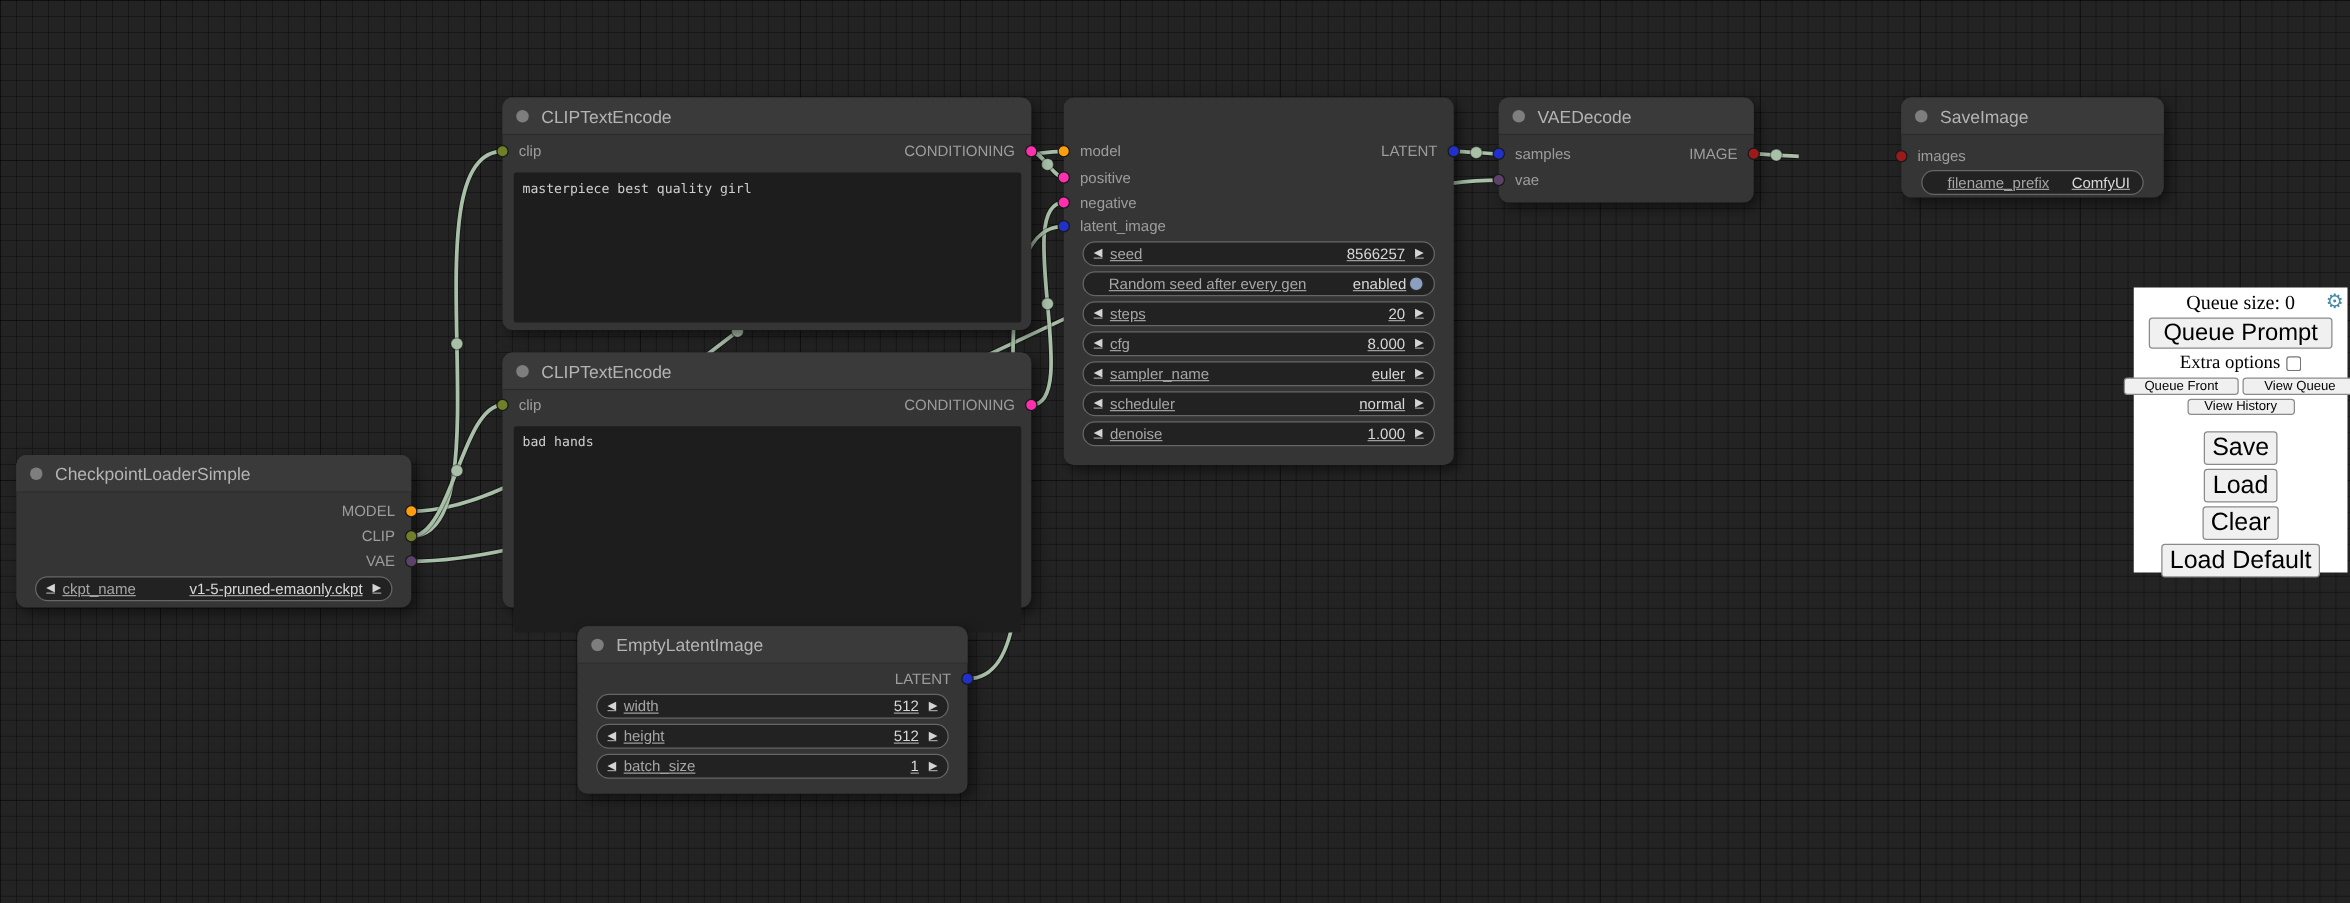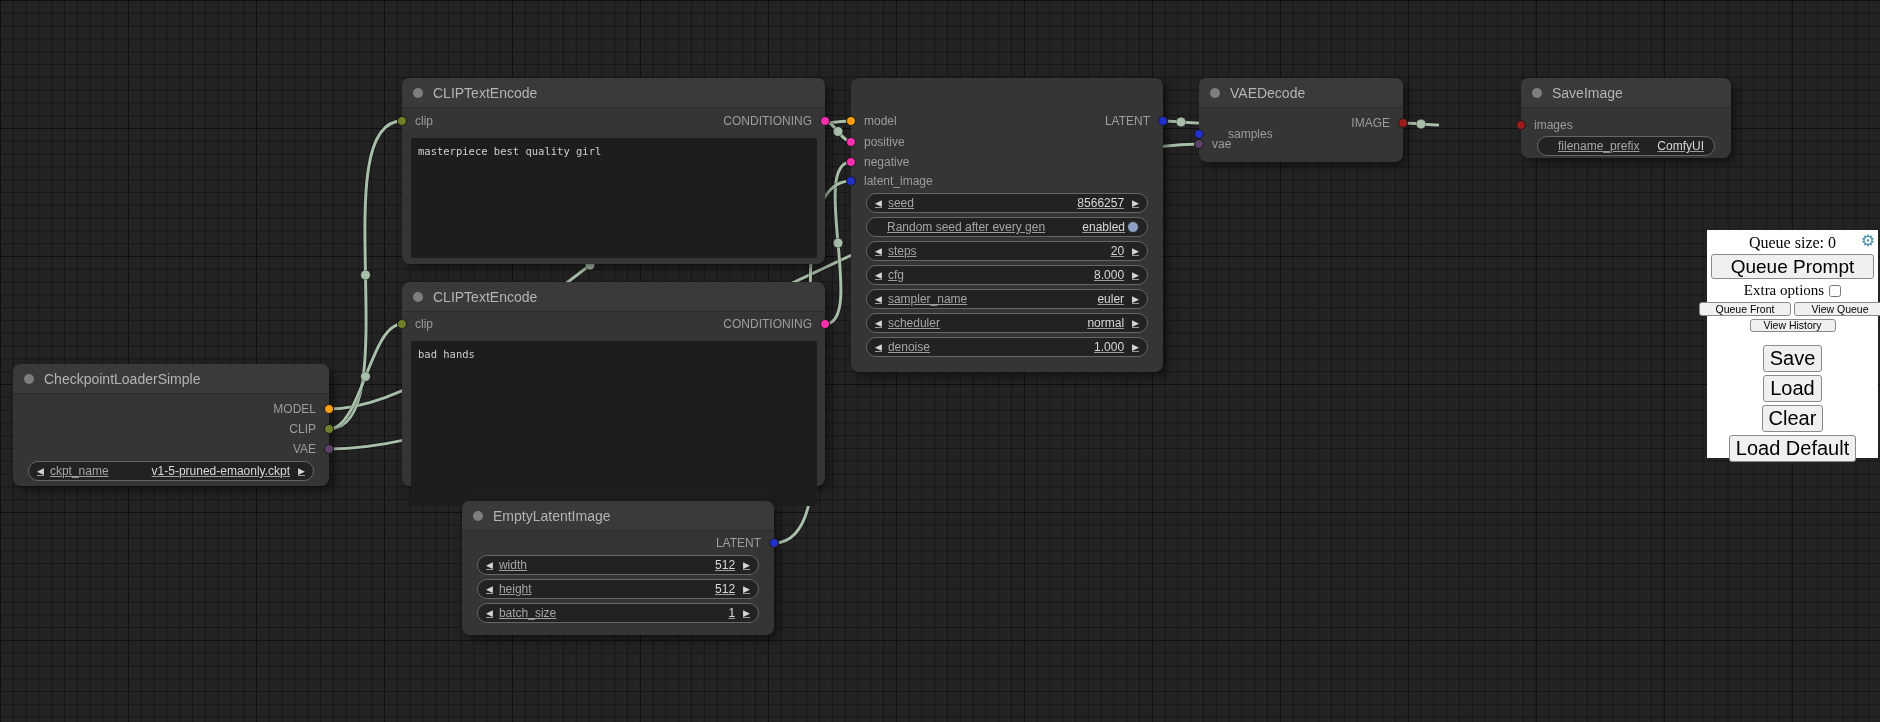--- a/index.html
+++ b/index.html
@@ -53,21 +53,21 @@
     position:absolute;left:1707px;top:230px;width:171px;height:228px;z-index:3;
     background:#fff;color:#000;display:flex;flex-direction:column;align-items:center;
     padding:3px 4px;box-sizing:border-box;
   }
   .q-title{font-family:"Liberation Serif",serif;font-size:16px;margin-top:1px;}
   .gear{position:absolute;right:3px;top:1px;color:#478ba2;font-size:16px;font-family:"DejaVu Sans",sans-serif;cursor:pointer;}
   .qbtn{
     background:#f0f0f0;border:1px solid #8a8a8a;border-radius:3px;color:#000;
     font-family:"Liberation Sans",sans-serif;display:block;
   }
-  #queue-prompt-btn{width:163px;height:25px;font-size:19px;margin-top:2px;}
+  #queue-prompt-btn{width:147px;height:25px;font-size:19px;margin-top:2px;}
   .q-extra{font-family:"Liberation Serif",serif;font-size:15px;margin-top:3px;display:flex;align-items:center;}
   .q-extra input{width:12px;height:12px;margin:0 0 0 5px;}
   .q-row{display:flex;width:187px;gap:3px;margin-top:3px;}
   .qbtn.small{font-size:10.5px;height:14px;line-height:11px;padding:0 4px;}
   .q-row .qbtn{flex:1;}
   #view-history-btn{margin-top:3px;width:86px;}
   .qbtn.big{font-size:20px;padding:1px 6px;margin-top:3px;height:27px;box-sizing:border-box;}
   #save-btn{margin-top:13px;}
 </style>
 </head>
@@ -223,21 +223,21 @@
     <span class="wvalue">1.000</span>
     <span class="arr">▶</span>
   </div>
 </div>
 
 <div class="node" style="left:1199px;top:78px;width:204px;height:84px;">
   <div class="node-title">
     <span class="title-dot"></span>
     <span>VAEDecode</span>
   </div>
-  <div class="slot in" style="top:46px;gap:16px;">
+  <div class="slot in" style="top:35px;">
     <span class="dot" style="background:#2130c9;"></span>
     <span>samples</span>
   </div>
   <div class="slot in" style="top:56px;">
     <span class="dot" style="background:#5c4168;"></span>
     <span>vae</span>
   </div>
   <div class="slot out" style="top:35px;">
     <span class="dot" style="background:#9b1b1b;"></span>
     <span>IMAGE</span>

